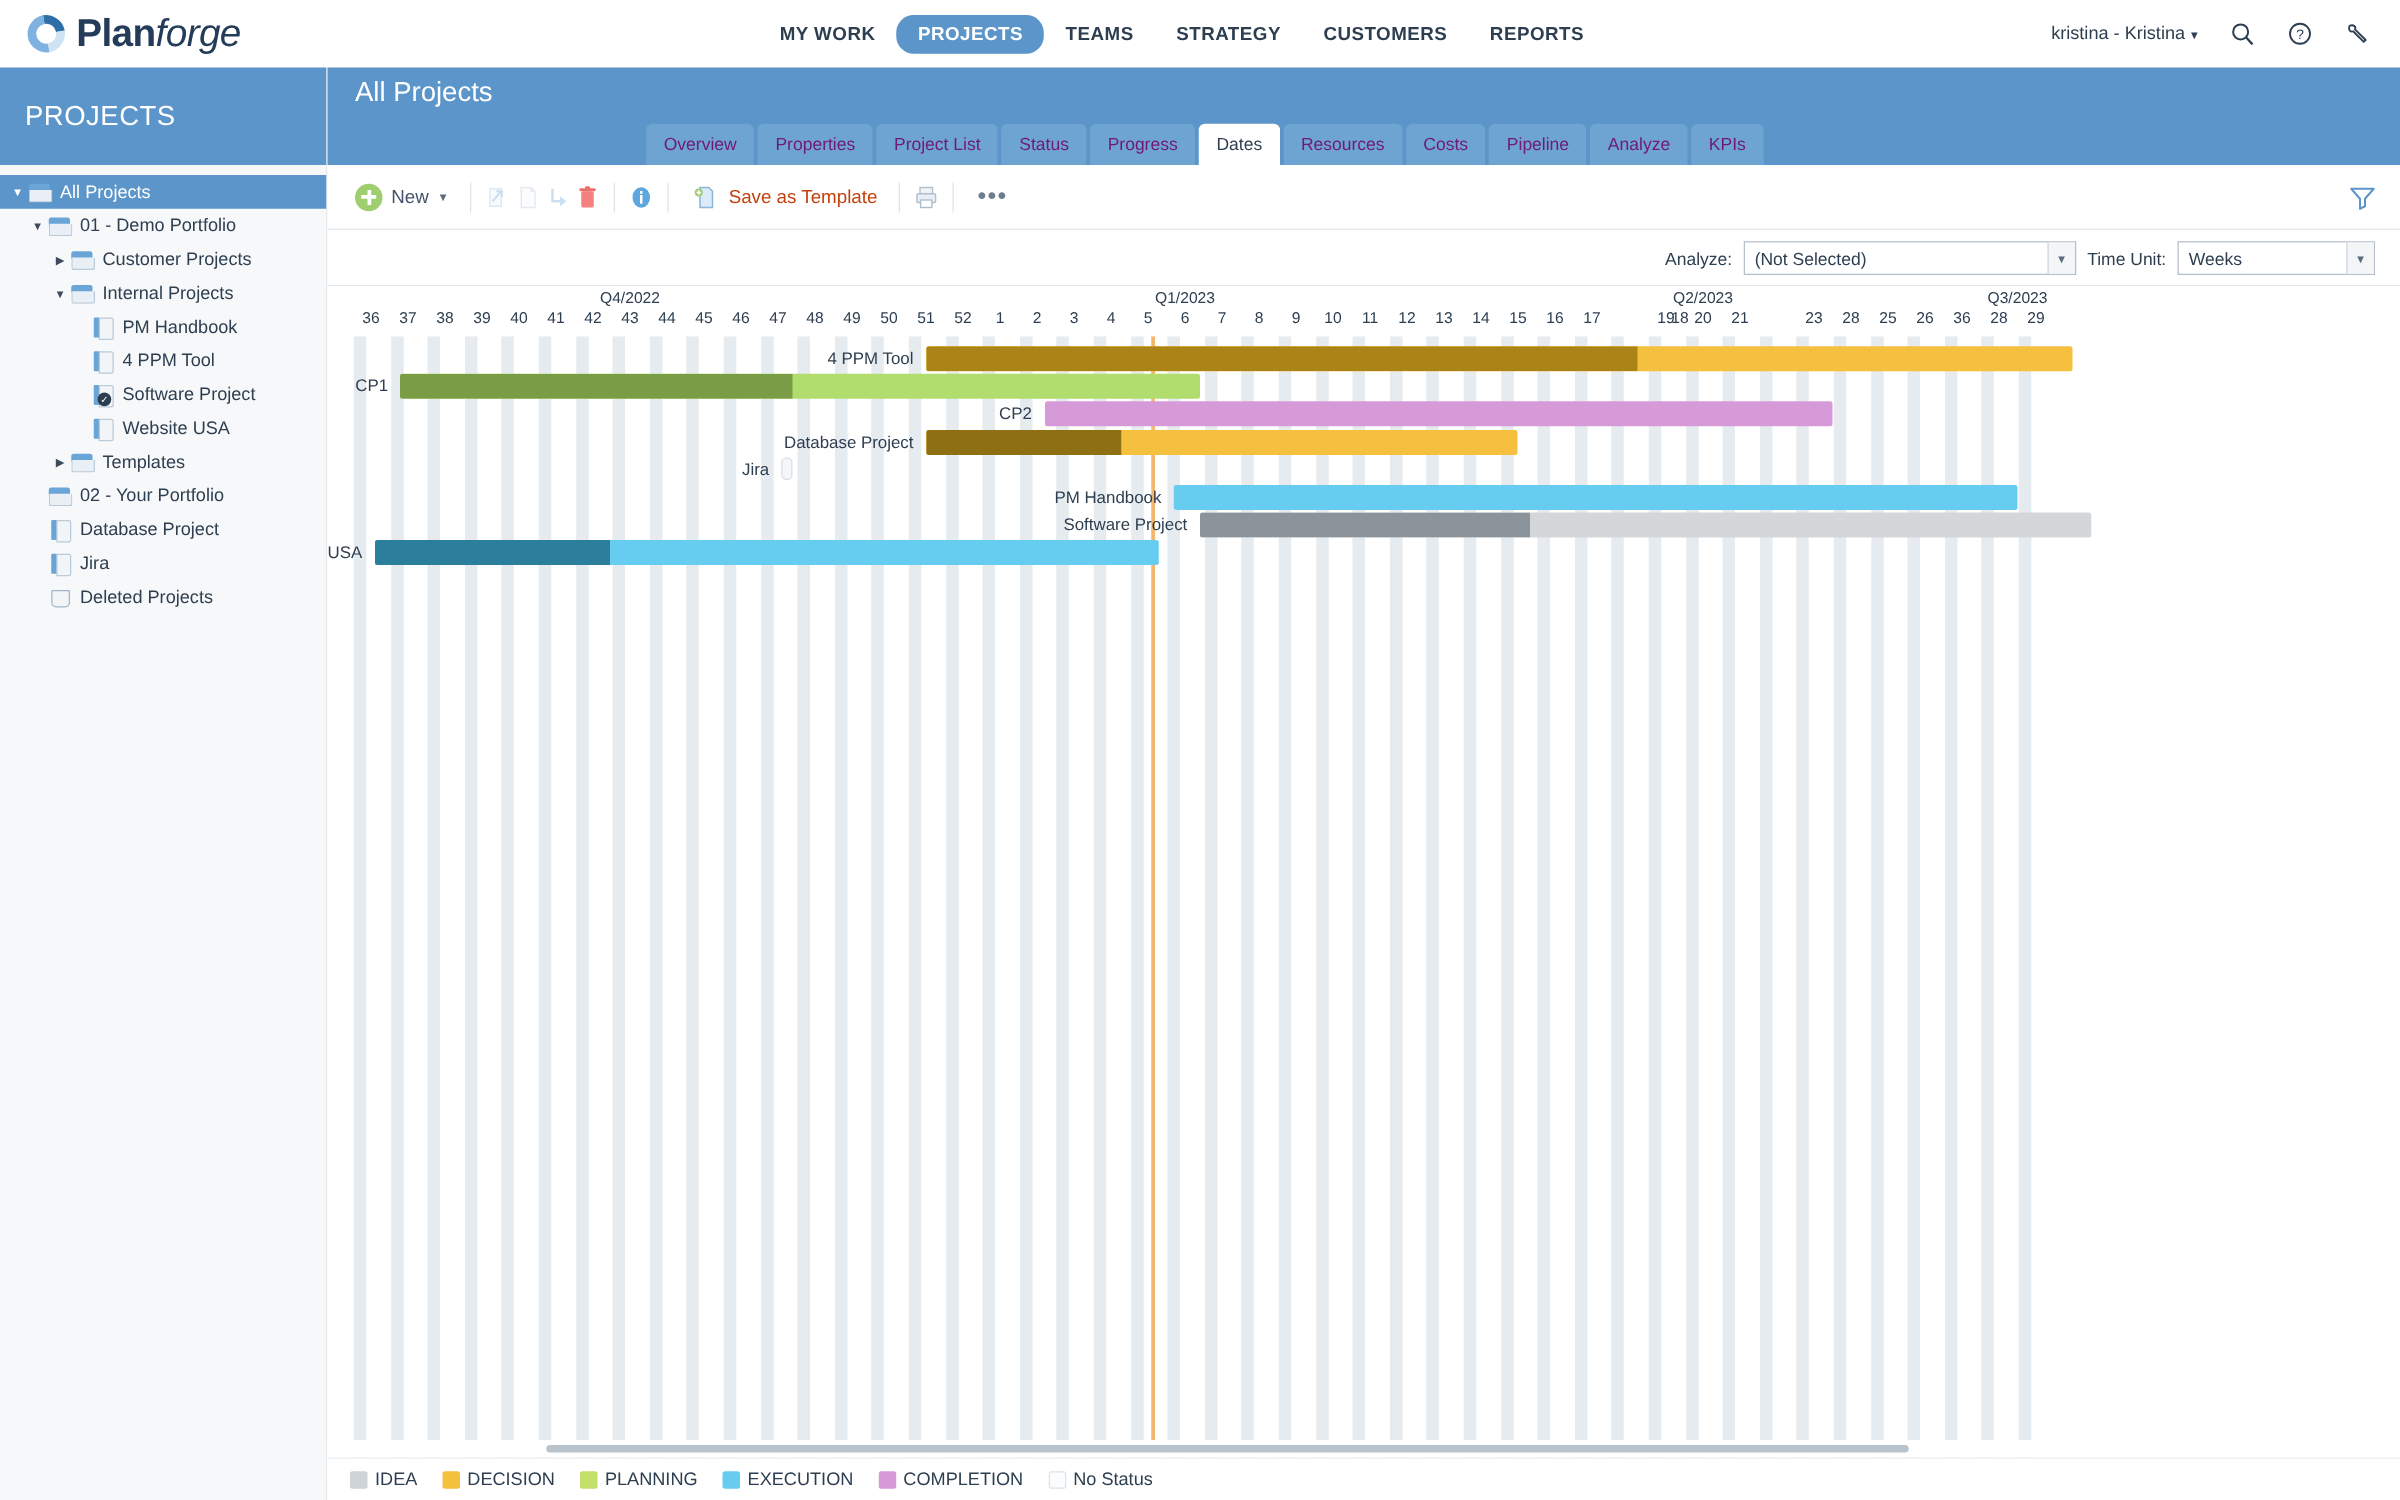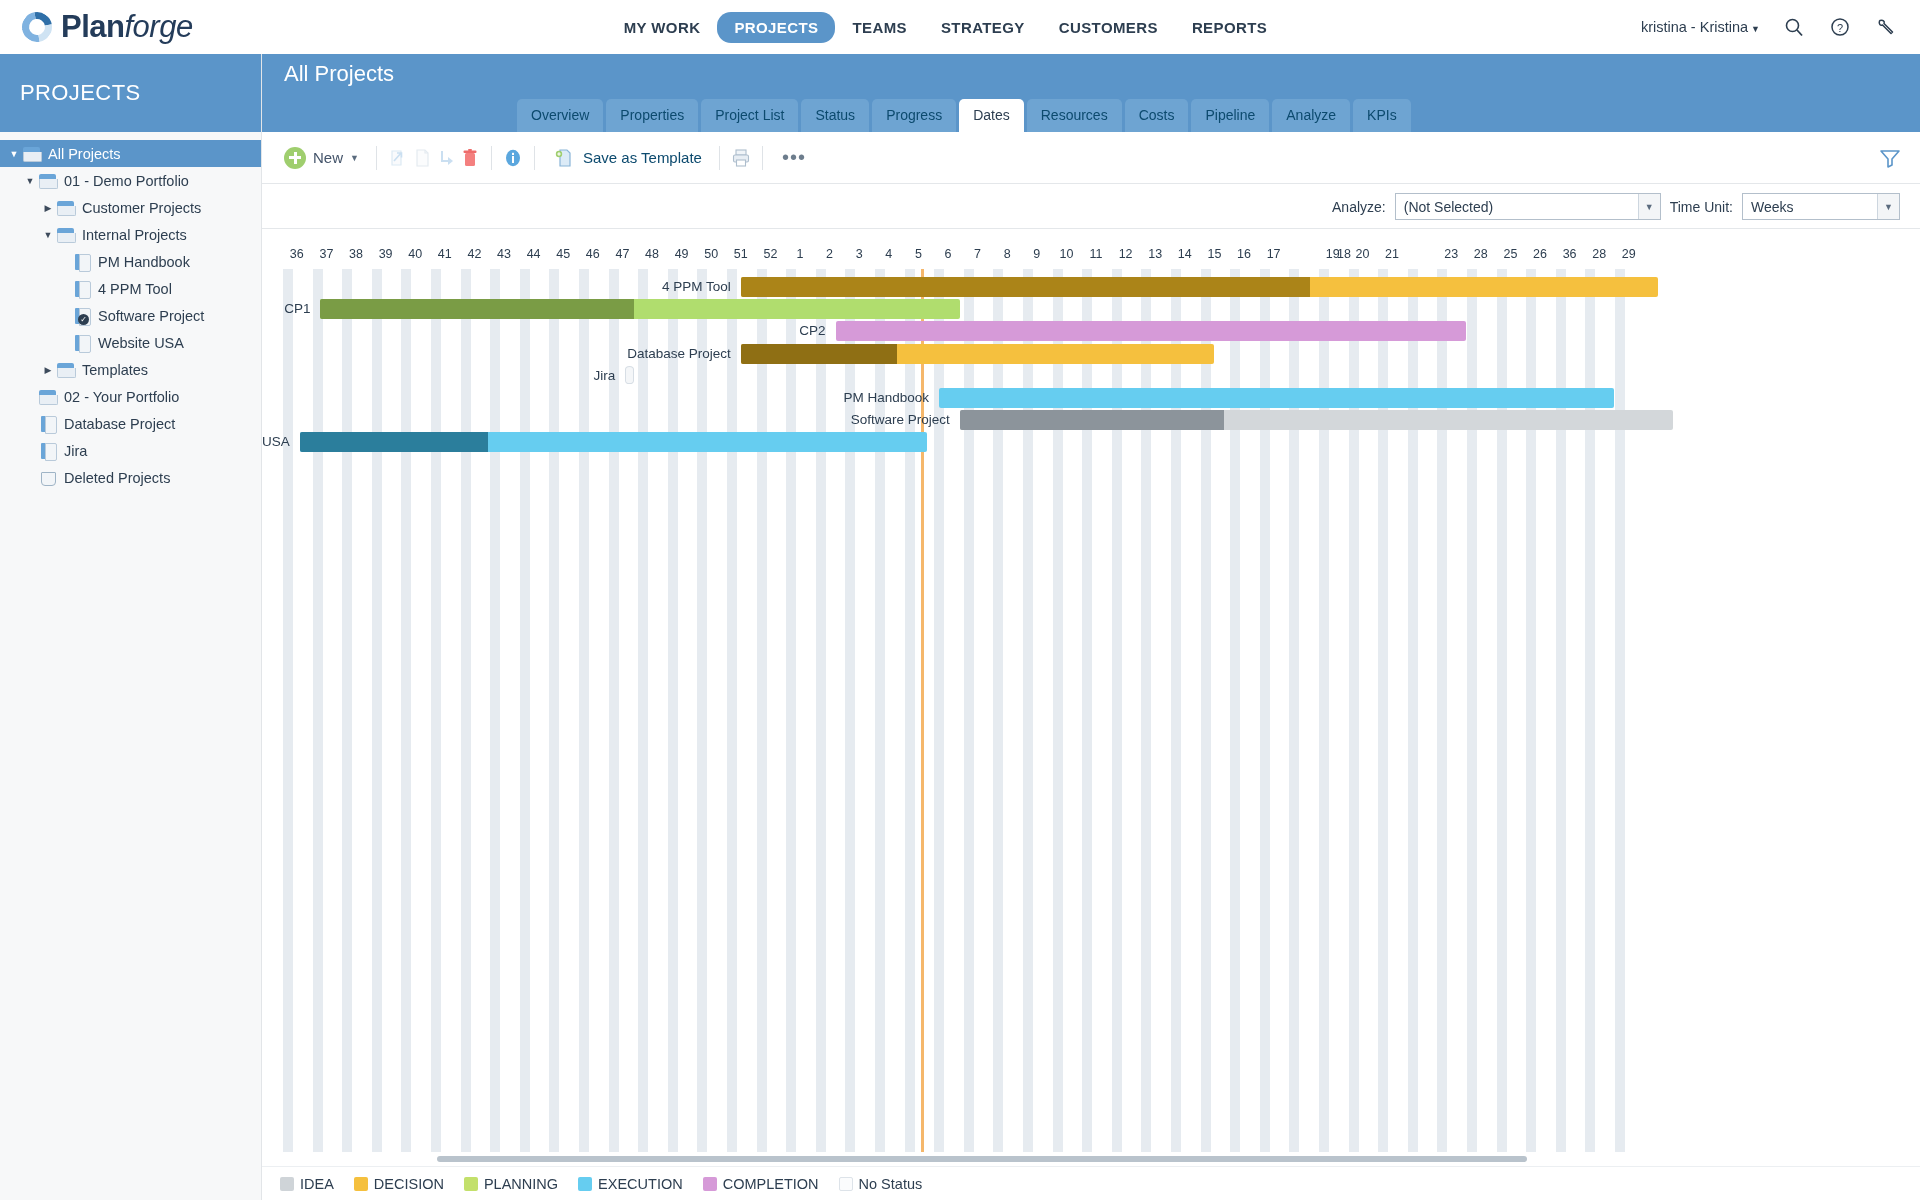--- a/index.html
+++ b/index.html
@@ -93,29 +93,29 @@
   .indent-2 { padding-left: 22px; }
   .indent-3 { padding-left: 40px; }
   .indent-4 { padding-left: 56px; }
 
   
   .content { position: absolute; top: 54px; left: 262px; width: 1658px; height: 1146px; background:#ffffff;}
   .page-head { height: 78px; background: #5b95c9; position: relative; }
   .page-title { position:absolute; left: 22px; top: 7px; color: #ffffff; font-size: 22px; }
   .tabs { position: absolute; left: 255px; bottom: 0; display: flex; gap: 3px; align-items: flex-end;}
   .tab {
-    background: #6ea4d2; color: #0c4a6e; font-size: 14px;
+    background: #6ea4d2; color: #701a75; font-size: 14px;
     padding: 8px 14px 9px 14px; border-radius: 5px 5px 0 0; cursor: pointer; white-space: nowrap;
   }
   .tab.active { background: #ffffff; color: #2d3e50; }
 
   .toolbar { height: 52px; border-bottom: 1px solid #e4e7ea; display: flex; align-items: center; padding-left: 14px; gap: 0; }
   .tb-btn { display: flex; align-items: center; gap: 7px; padding: 0 8px; cursor: pointer; height: 40px; }
   .tb-label { font-size: 15px; color: #44546a; }
-  .tb-label.dim { color: #0c4a6e; }
+  .tb-label.dim { color: #c2410c; }
   .sep { width: 1px; height: 24px; background: #dfe3e7; margin: 0 9px; }
   .plus-circle { width: 22px; height: 22px; border-radius: 50%; background: #9fce6e; position: relative; }
   .plus-circle::before, .plus-circle::after {
     content:""; position:absolute; background:#ffffff;
   }
   .plus-circle::before { left: 5px; top: 9.5px; width: 12px; height: 3px; }
   .plus-circle::after  { top: 5px; left: 9.5px; height: 12px; width: 3px; }
   .caret-sm { font-size: 9px; color: #5a6b7e; }
   .tb-icon { width: 24px; height: 24px; display:flex; align-items:center; justify-content:center; cursor:pointer;}
   .tb-icon.disabled { opacity: .35; }
@@ -396,20 +396,26 @@
       <span class="ctrl-label">Time Unit:</span>
       <div class="selectbox w-tu">
         <span class="val">Weeks</span>
         <span class="arrow">▼</span>
       </div>
     </div>
   </div>
 
   <div class="gantt-wrap">
     <div class="gantt-head">
+      <div class="q-row" id="q-row">
+          <div class="q-label" style="left: 242px;">Q4/2022</div>
+          <div class="q-label" style="left: 686px;">Q1/2023</div>
+          <div class="q-label" style="left: 1100.4px;">Q2/2023</div>
+          <div class="q-label" style="left: 1352px;">Q3/2023</div>
+        </div>
       <div class="w-row" id="w-row">
           <div class="w-label" style="left: 34.8px;">36</div>
           <div class="w-label" style="left: 64.4px;">37</div>
           <div class="w-label" style="left: 94px;">38</div>
           <div class="w-label" style="left: 123.6px;">39</div>
           <div class="w-label" style="left: 153.2px;">40</div>
           <div class="w-label" style="left: 182.8px;">41</div>
           <div class="w-label" style="left: 212.4px;">42</div>
           <div class="w-label" style="left: 242px;">43</div>
           <div class="w-label" style="left: 271.6px;">44</div>

